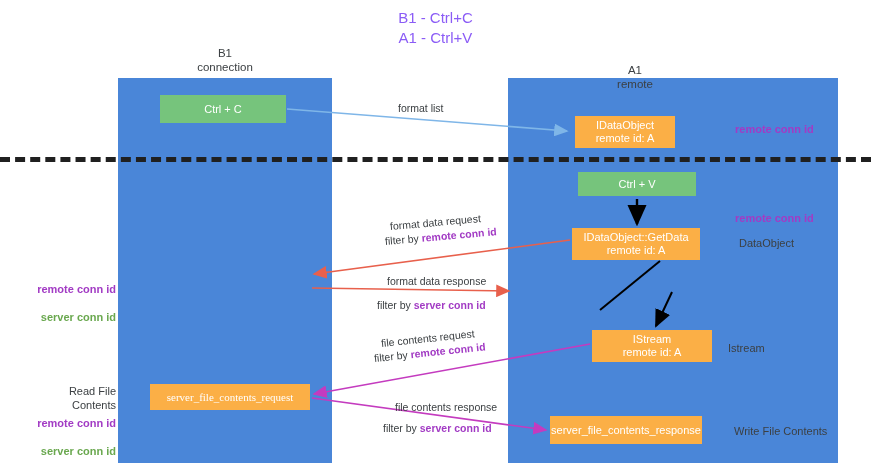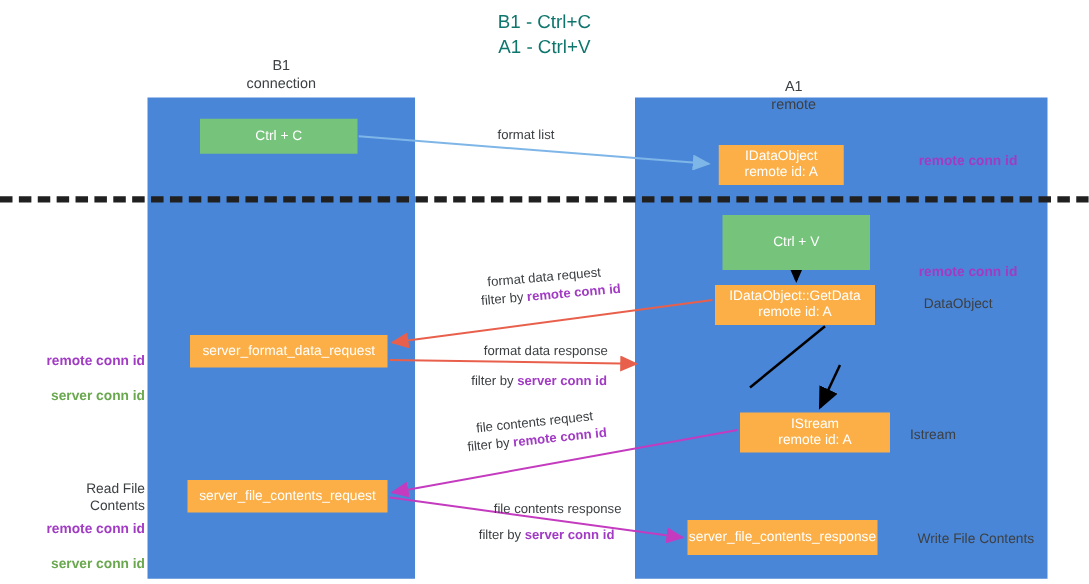--- a/index.html
+++ b/index.html
@@ -20,21 +20,21 @@
     background: #4a86d8;
   }
   #lane-b1 { left: 118px; top: 78px; width: 214px; height: 385px; }
   #lane-a1 { left: 508px; top: 78px; width: 330px; height: 385px; }
 
   .title {
     position: absolute;
     left: 0; right: 0; top: 8px;
     text-align: center;
     font-size: 15px;
-    color: #0f766e;
+    color: #8b5cf6;
     line-height: 20px;
     white-space: pre-line;
   }
 
   .lane-head {
     position: absolute;
     text-align: center;
     font-size: 11.5px;
     color: #3c4043;
     line-height: 14px;
@@ -54,26 +54,26 @@
     line-height: 13px;
     text-align: center;
     white-space: pre-line;
     padding: 2px 20px;
   }
   .node.green { background: #76c47c; }
   .node.orange { background: #fbaf46; }
 
   #n-ctrlc  { left: 160px; top: 95px;  width: 126px; height: 28px; }
   #n-idata  { left: 575px; top: 116px; width: 100px; height: 32px; }
-  #n-ctrlv  { left: 578px; top: 172px; width: 118px; height: 44px; }
+  #n-ctrlv  { left: 578px; top: 172px; width: 118px; height: 24px; }
   #n-getdata{ left: 572px; top: 228px; width: 128px; height: 32px; }
   #n-sfdreq { left: 152px; top: 268px; width: 158px; height: 26px; }
   #n-sfdres { left: 513px; top: 278px; width: 158px; height: 26px; }
   #n-istream{ left: 592px; top: 330px; width: 120px; height: 32px; }
-  #n-sfcreq { left: 150px; top: 384px; width: 160px; height: 26px; }
+  #n-sfcreq { left: 150px; top: 384px; width: 160px; height: 26px; font-family: Liberation Serif, serif; }
   #n-sfcres { left: 550px; top: 416px; width: 152px; height: 28px; }
 
   .dashed-divider {
     position: absolute;
     left: 0; right: 0; top: 157px;
     height: 0;
     border-top: 5px dashed #202020;
   }
 
   .side-label {
@@ -163,21 +163,20 @@
 
     <line x1="312" y1="398" x2="546" y2="430" stroke="#c43bbf" stroke-width="1.6" marker-end="url(#ar-magenta)"></line>
   </svg>
 
   <div class="node green" id="n-ctrlc">Ctrl + C</div>
   <div class="node orange" id="n-idata">IDataObject
 remote id: A</div>
   <div class="node green" id="n-ctrlv">Ctrl + V</div>
   <div class="node orange" id="n-getdata">IDataObject::GetData
 remote id: A</div>
-  <div class="node orange" id="n-sfdreq">server_format_data_request</div>
   <div class="node orange" id="n-istream">IStream
 remote id: A</div>
   <div class="node orange" id="n-sfcreq">server_file_contents_request</div>
   <div class="node orange" id="n-sfcres">server_file_contents_response</div>
 
   <div class="dashed-divider"></div>
 
   <div class="edge-label" id="el-formatlist">format list</div>
 
   <div class="edge-label" id="el-fdreq-1">format data request</div>

